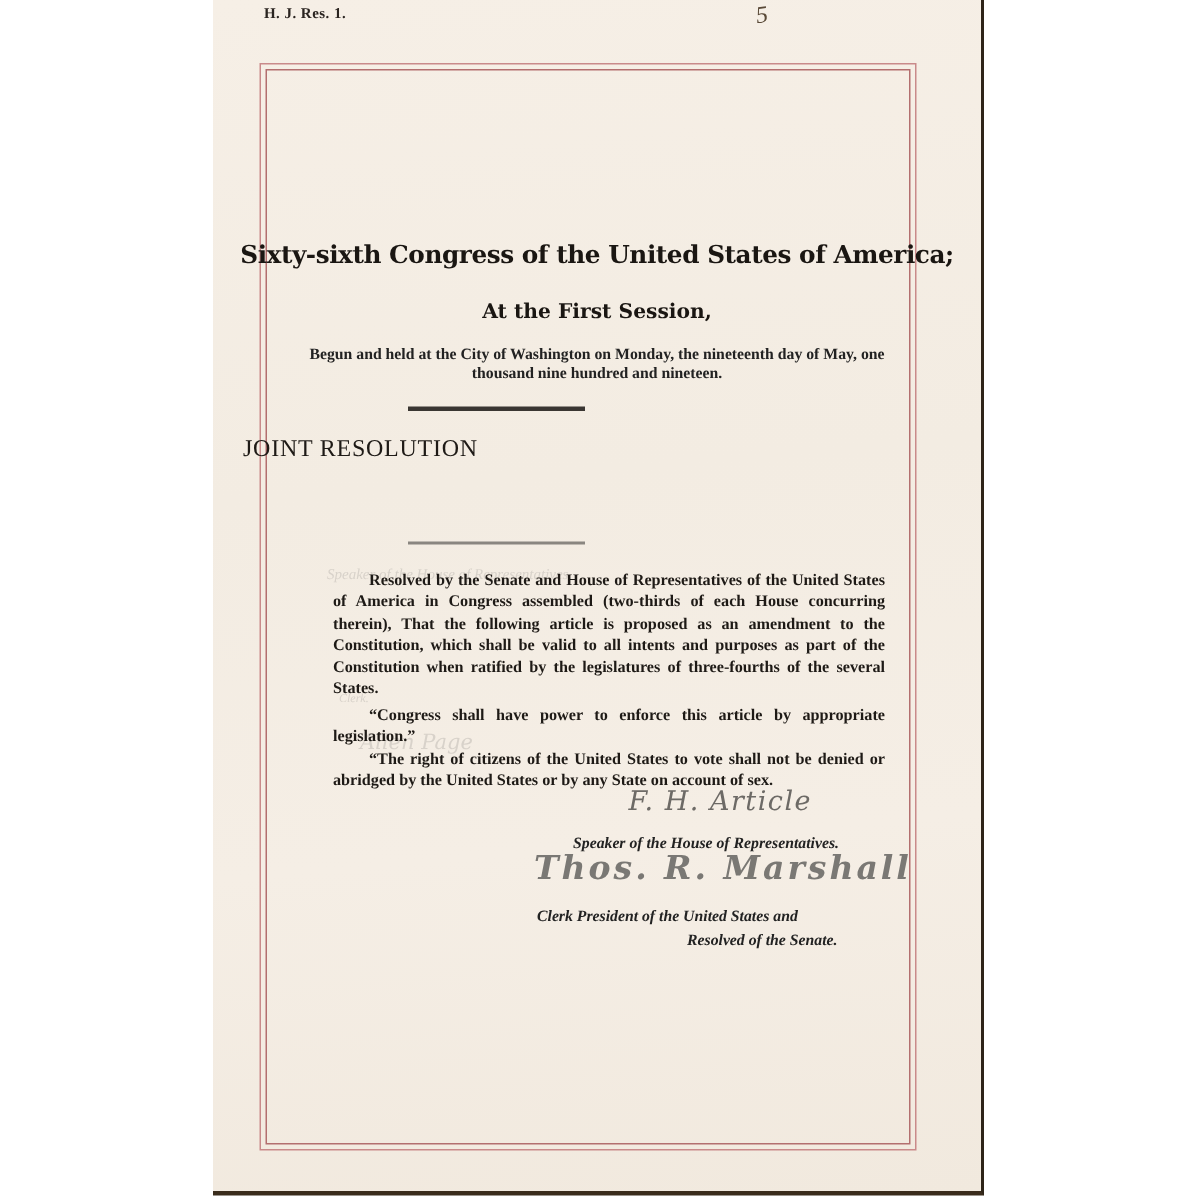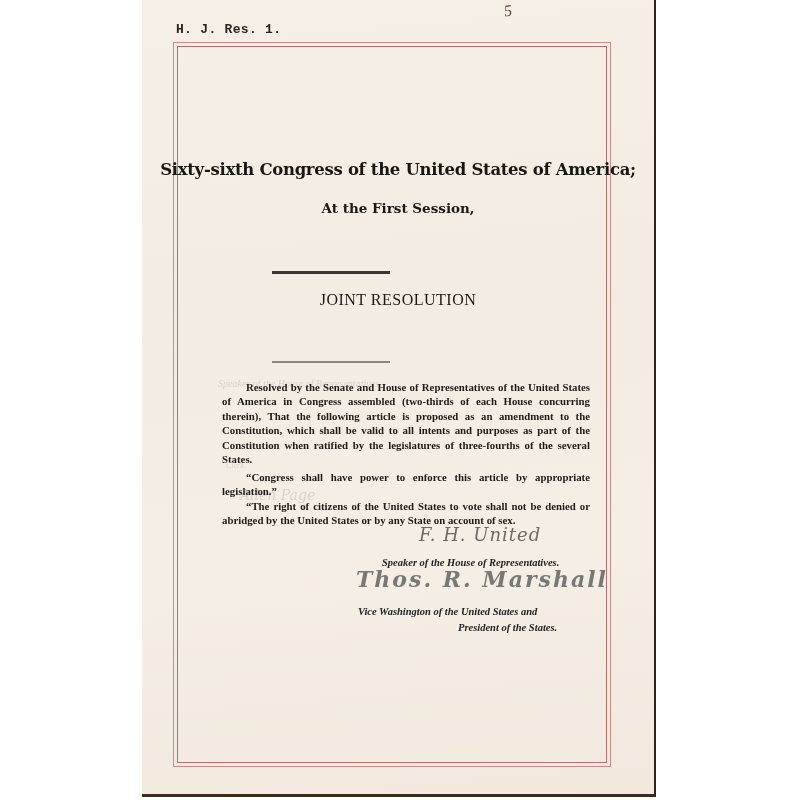--- a/index.html
+++ b/index.html
@@ -13,22 +13,22 @@
     background: linear-gradient(175deg, #f6efe6 0%, #f3ece2 40%, #f5eee5 70%, #f1e9de 100%);
     border-right: 2px solid #2e2418;
     border-bottom: 3px solid #3a2c1c;
     box-sizing: border-box;
   }
   .page-mark {
     position: absolute; left: 362px; top: 2px; font-style: italic;
     font-size: 16px; color: #5a4a38; transform: rotate(-8deg);
   }
   .res-label {
-    position: absolute; left: 34px; top: 22px; font-size: 13px; font-weight: bold;
-    color: #2a2420; letter-spacing: 0.3px; font-family: Liberation Mono, monospace;
+    position: absolute; left: 34px; top: 4px; font-size: 10px; font-weight: bold;
+    color: #2a2420; letter-spacing: 0.3px;
   }
   .border-outer {
     position: absolute; left: 31px; top: 42px; width: 438px; height: 725px;
     border: 1px solid #c98a8a; box-sizing: border-box;
   }
   .border-inner {
     position: absolute; left: 3px; top: 3px; right: 3px; bottom: 3px;
     border: 1px solid #b36f6f;
   }
   .blackletter {
@@ -42,22 +42,22 @@
     text-align: center; font-size: 10.5px; line-height: 13px; color: #222;
     font-weight: bold;
   }
   .rule {
     position: absolute; left: 270px; width: 118px; height: 3px;
     background: #3a3632;
   }
   .rule-1 { top: 271px; left: 130px; }
   .rule-2 { top: 361px; left: 130px; height: 2px; background: #8a8680; }
   .joint {
-    position: absolute; top: 291px; left: 0; right: 0; text-align: center;
-    font-size: 16px; letter-spacing: 0.5px; color: #1e1a16;
+    position: absolute; top: 291px; left: 0; right: 0; 
+    font-size: 16px; letter-spacing: 0.5px; color: #1e1a16; padding-left: 20px;
   }
   .proposing {
     position: absolute; top: 312px; left: 66px; right: 58px; text-align: center;
     font-size: 11px; line-height: 15px; font-weight: bold; color: #222;
   }
   .body {
     position: absolute; left: 80px; width: 368px; font-size: 10.8px;
     line-height: 14.4px; color: #1e1a16; text-align: justify; font-weight: bold;
   }
   .resolved { top: 380px; }
@@ -95,20 +95,21 @@
 <div class="page">
   <div class="page-mark">5</div>
   <div class="res-label">H. J. Res. 1.</div>
 
   <div class="border-outer">
     <div class="border-inner"></div>
   </div>
 
   <div class="blackletter title-line">Sixty-sixth Congress of the United States of America;</div>
   <div class="blackletter session-line">At the First Session,</div>
+  <div class="begun">Begun and held at the City of Washington on Monday, the nineteenth day of May, one thousand nine hundred and nineteen.</div>
 
   <div class="rule rule-1"></div>
 
   <div class="joint">JOINT RESOLUTION</div>
 
   <div class="rule rule-2"></div>
 
   <div class="ghost ghost-1">Speaker of the House of Representatives.</div>
 
   <div class="body resolved">
@@ -117,19 +118,19 @@
 
   <div class="ghost ghost-2">Allen Page</div>
   <div class="ghost ghost-3">Clerk.</div>
 
 
   <div class="body article-body">
     <span class="indent">“Congress shall have power to enforce this article by appropriate legislation.”</span>
     <span class="indent">“The right of citizens of the United States to vote shall not be denied or abridged by the United States or by any State on account of sex.</span>
   </div>
 
-  <div class="sig sig-1">F. H. United</div>
+  <div class="sig sig-1">F. H. Article</div>
   <div class="caption cap-1">Speaker of the House of Representatives.</div>
 
   <div class="sig sig-2">Thos. R. Marshall</div>
-  <div class="caption cap-2">Vice Washington of the United States and</div>
-  <div class="caption cap-3">President of the States.</div>
+  <div class="caption cap-2">Clerk President of the United States and</div>
+  <div class="caption cap-3">Resolved of the Senate.</div>
 </div>
 
 </body></html>

